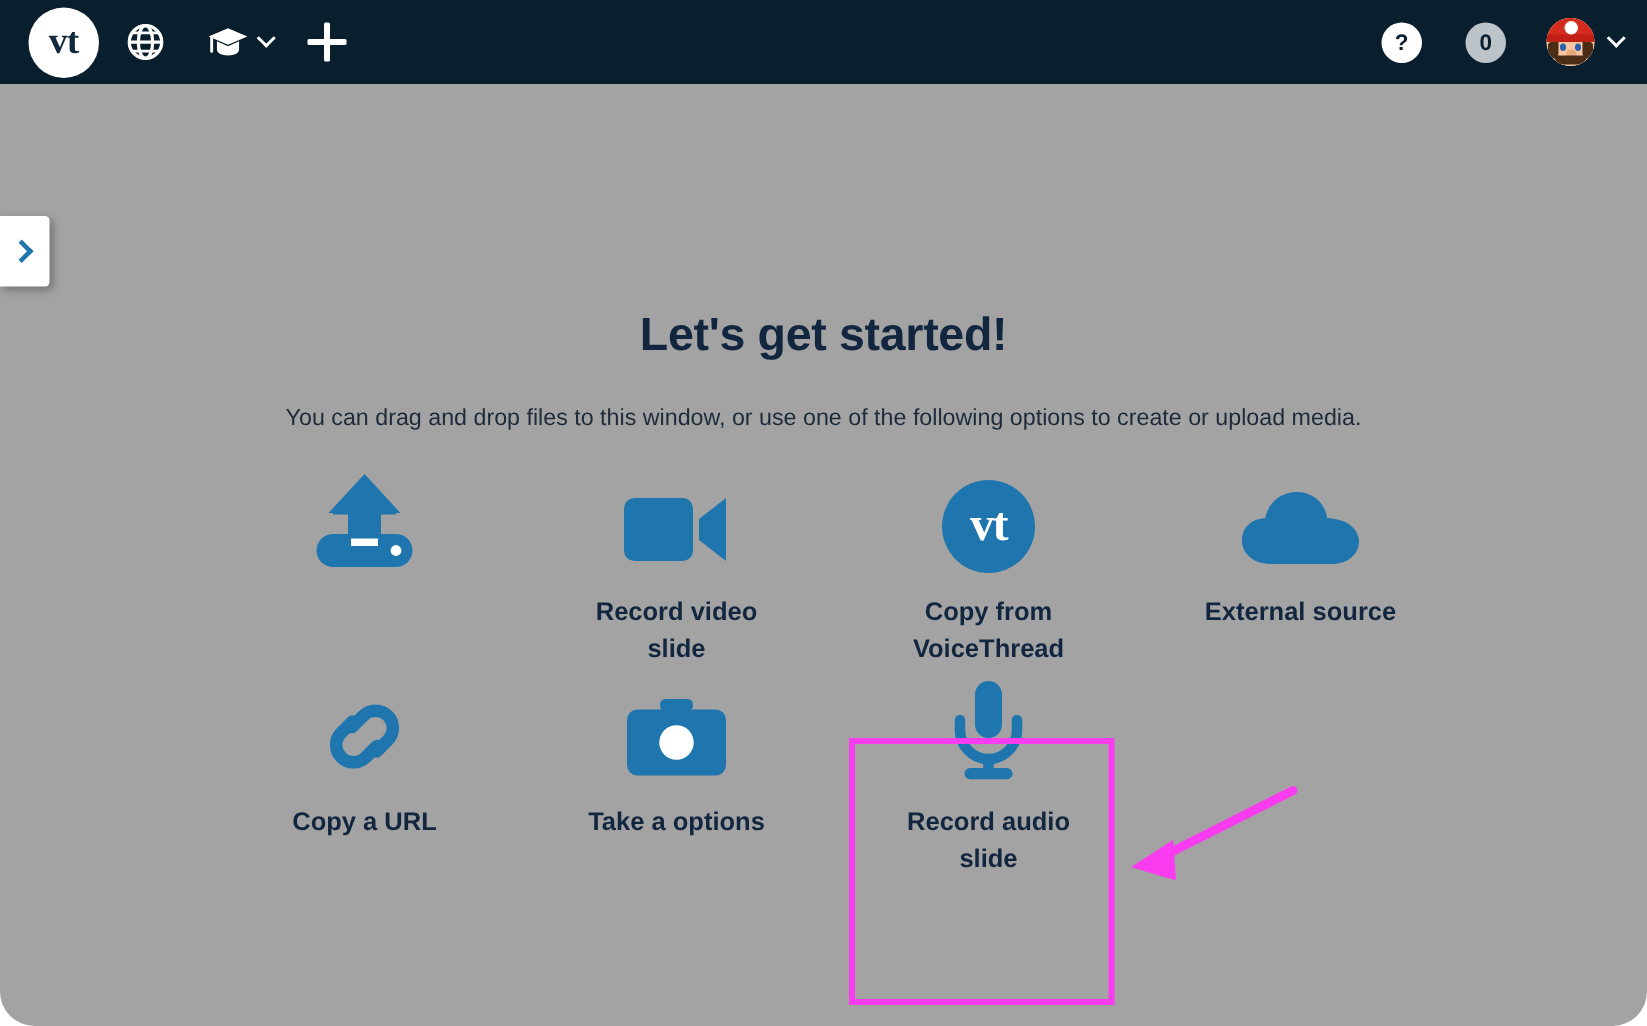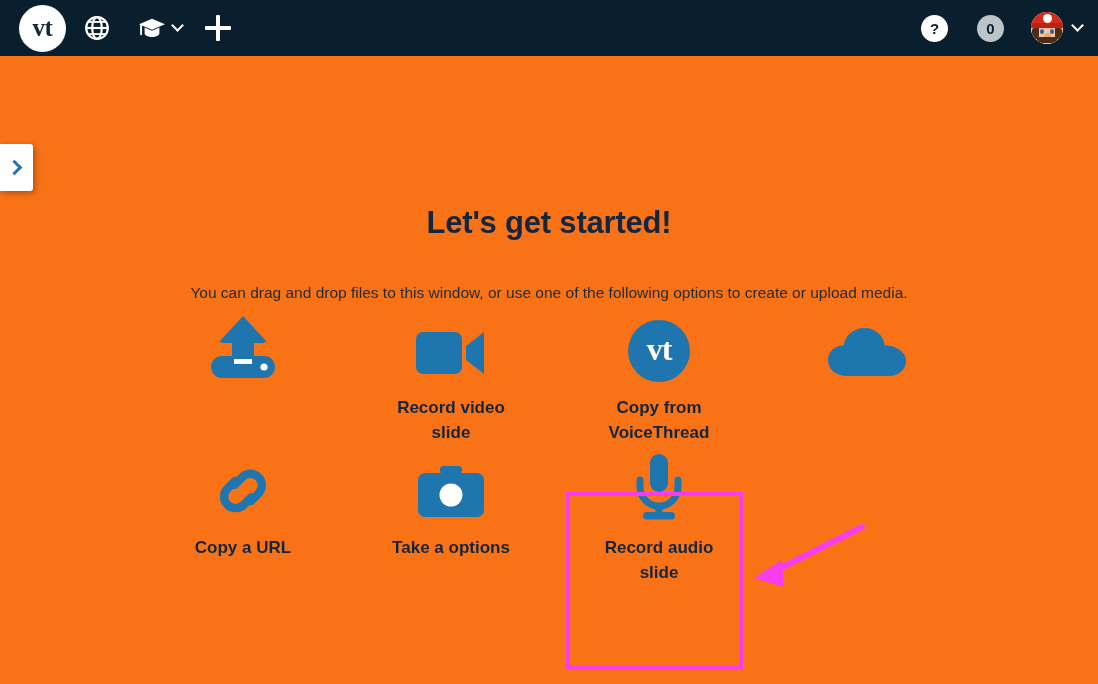--- a/index.html
+++ b/index.html
@@ -4,21 +4,21 @@
 <title>VoiceThread — Let's get started!</title>
 <style>
   * { box-sizing: border-box; }
   html, body {
     margin: 0; padding: 0;
     width: 1098px; height: 684px;
     background: #ffffff;
     font-family: "Liberation Sans", sans-serif;
     overflow: hidden;
   }
-  #app { position: relative; width: 1098px; height: 684px; background:#f97316; }
+  #app { position: relative; width: 1098px; height: 684px; background:#a3a3a3;border-radius:23px; }
 
   
   .topbar {
     position: absolute; left: 0; top: 0;
     width: 1098px; height: 56px;
     background: #0a1f2e;
     display: flex; align-items: center;
   }
   .nav-left { display: flex; align-items: center; height: 56px; padding-left: 19px; gap: 0; }
   .nav-right { position: absolute; right: 16px; top: 0; height: 56px; display: flex; align-items: center; gap: 0; }
@@ -114,21 +114,21 @@
   
   .main { position: absolute; left: 0; top: 56px; width: 1098px; height: 644px; }
 
   .headline {
     position: absolute; left: 0; top: 149px; width: 1098px;
     text-align: center;
     font-size: 31px; font-weight: 700; color: #12263f;
     letter-spacing: -0.2px;
   }
   .subhead {
-    position: absolute; left: 0; top: 228px; width: 1098px;
+    position: absolute; left: 0; top: 214px; width: 1098px;
     text-align: center;
     font-size: 15.5px; color: #1d2b3a; font-weight: 400;
   }
 
   .options-grid {
     position: absolute; left: 139px; top: 250px;
     width: 860px;
     display: grid;
     grid-template-columns: repeat(4, 208px);
     grid-template-rows: 140px 160px;
@@ -275,20 +275,21 @@
       </div>
 
       <div class="opt">
         <div class="opt-icon">
           <svg width="82" height="56" viewBox="0 0 82 56" aria-hidden="true">
             <path d="M22 50 C9 50 2 43 2 34 C2 25.5 9 19.5 17.5 19.5 C19.5 9 28 2 38.5 2
                      C49.5 2 57.5 9.5 58.8 19.5 C70 19.5 80 25.5 80 35
                      C80 44 72 50 62 50 Z" fill="#1f76ae"></path>
           </svg>
         </div>
+        <div class="opt-label" style="white-space: pre-line;">External source</div>
       </div>
 
       <div class="opt row2">
         <div class="opt-icon">
           <svg width="74" height="62" viewBox="0 0 74 62" aria-hidden="true">
             <g fill="none" stroke="#1f76ae" stroke-width="8.4" stroke-linecap="round">
               <path d="M29 21 L21.5 28.5 A11.5 11.5 0 0 0 37.8 44.8 L45.3 37.3"></path>
               <path d="M45 41 L52.5 33.5 A11.5 11.5 0 0 0 36.2 17.2 L28.7 24.7"></path>
             </g>
           </svg>

